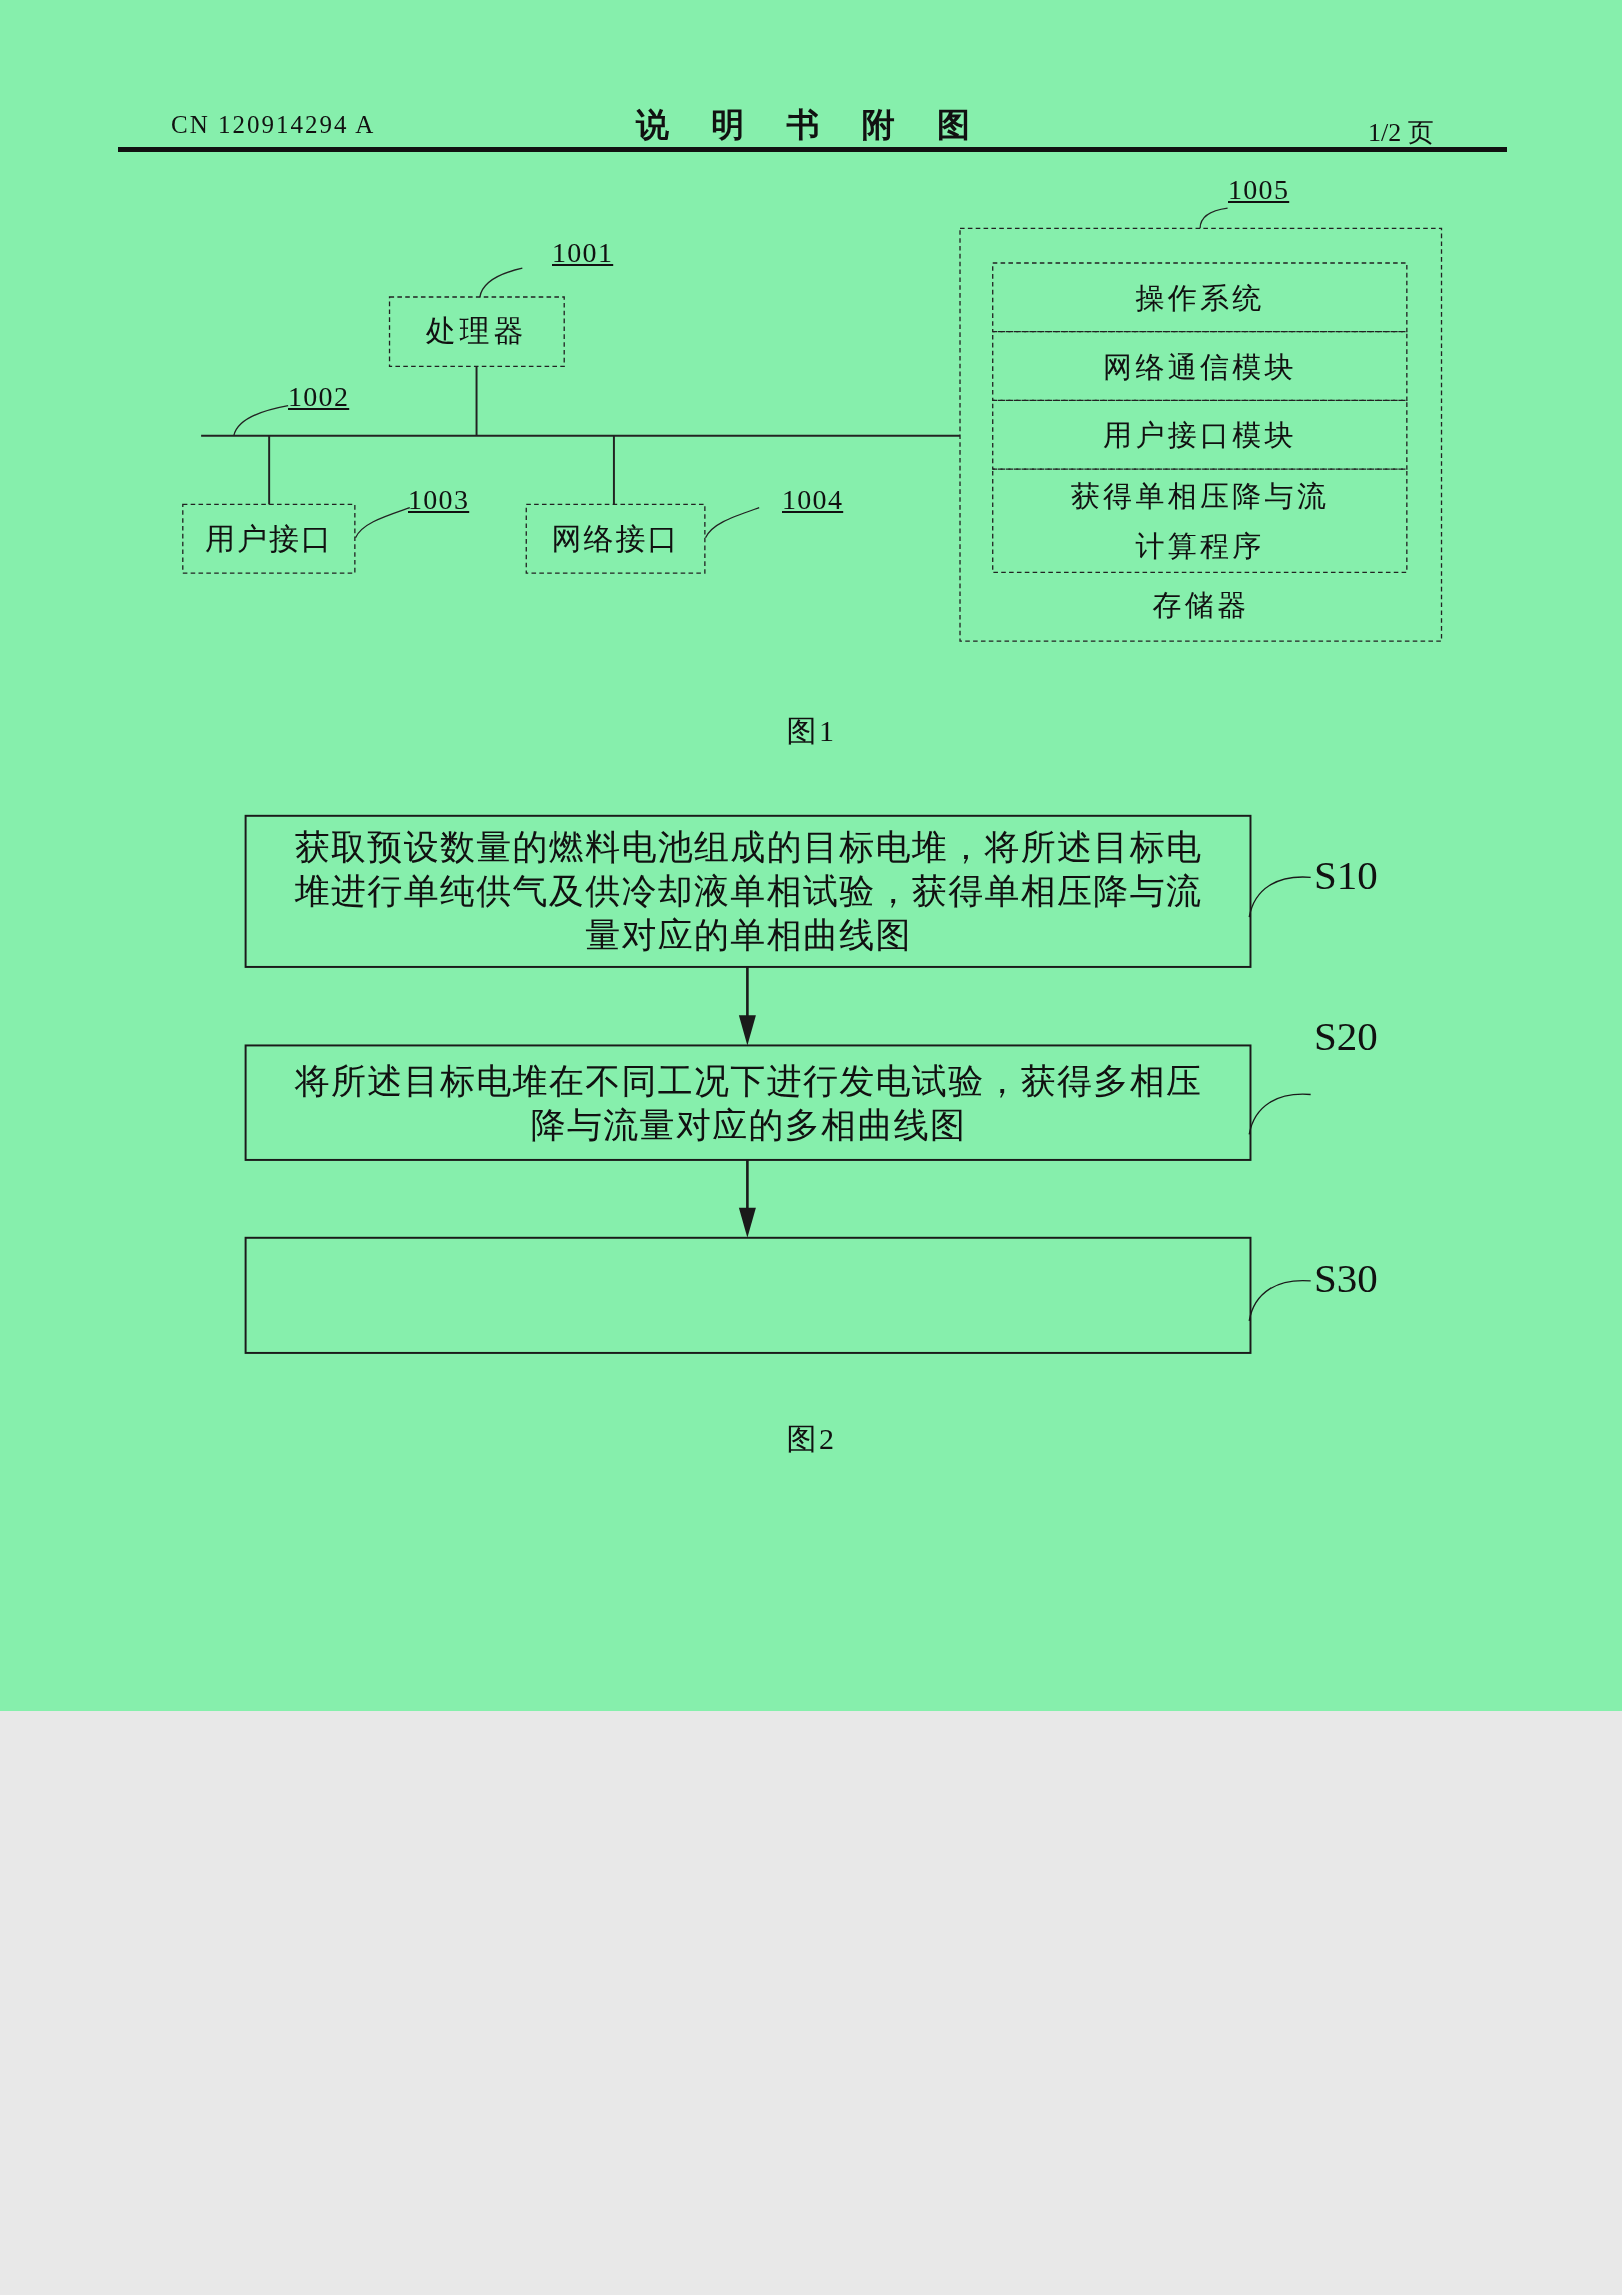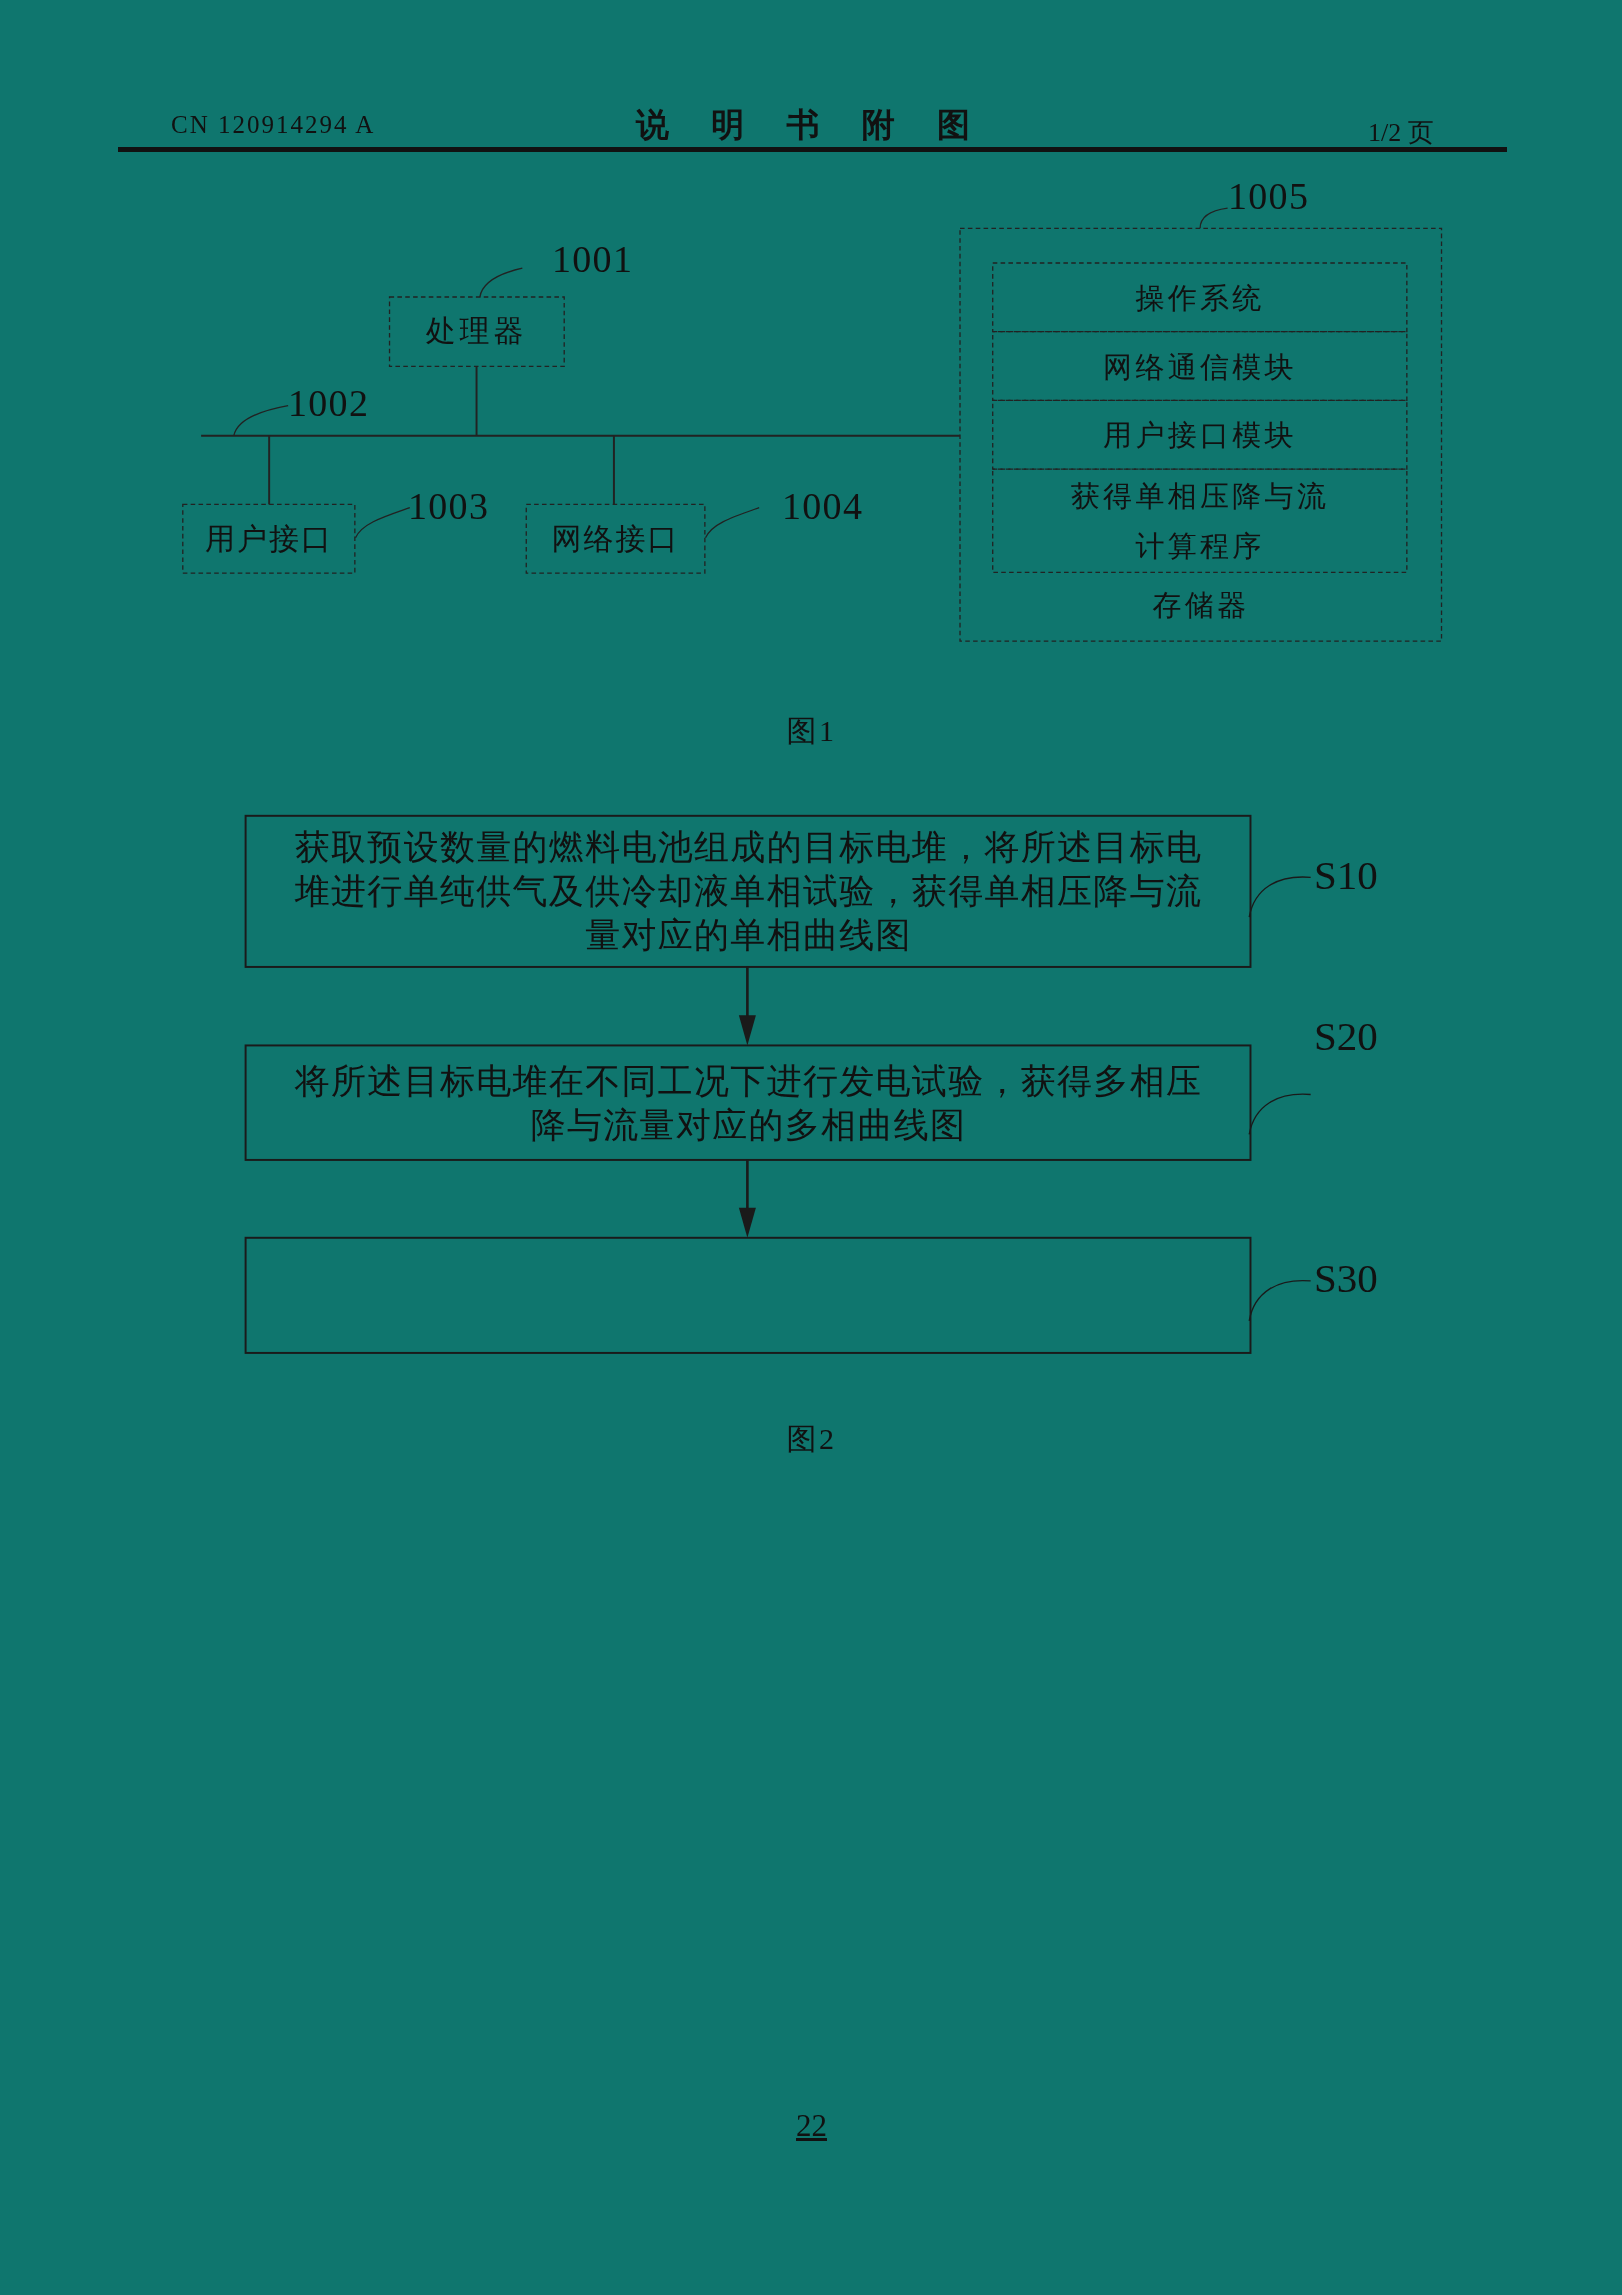--- a/index.html
+++ b/index.html
@@ -1,28 +1,28 @@
 <!DOCTYPE html>
 <html style="font-size:10.5px"><head>
 <meta charset="utf-8">
 <style>
   html,body{margin:0;padding:0;background:#e8e8e8;}
   #page{
-    position:relative;width:1623px;height:2295px;background:#0f766e;
+    position:relative;width:1623px;height:1711px;background:#86efac;
     font-family:"Liberation Serif","DejaVu Serif",serif;color:#111;overflow:hidden;
   }
   .abs{position:absolute;}
   #figure-lines{position:absolute;left:0;top:0;width:1623px;height:2295px;}
   .cjk{font-family:"Liberation Serif","DejaVu Serif",serif;}
   .hdr-num{left:171px;top:111px;font-size:25px;letter-spacing:2px;}
   .hdr-title{left:0;top:103px;width:1623px;text-align:center;font-size:33px;font-weight:bold;letter-spacing:17px;}
   .hdr-page{left:1368px;top:115px;font-size:26px;}
   .hdr-rule{left:118px;top:147px;width:1389px;height:5.2px;background:#111;}
   .blk-label{display:flex;align-items:center;justify-content:center;text-align:center;font-size:30px;letter-spacing:3.9px;}
-  .ref-label{font-size:38px;letter-spacing:1.3px;}
+  .ref-label{font-size:28px;letter-spacing:1.3px;text-decoration:underline;}
   .mem-row{display:flex;flex-direction:column;align-items:center;justify-content:center;text-align:center;font-size:29px;letter-spacing:3.3px;line-height:50px;}
   .fig-caption{left:0;width:1623px;text-align:center;font-size:30px;letter-spacing:2.6px;}
   .step-box{display:flex;flex-direction:column;align-items:center;justify-content:center;font-size:35px;line-height:44px;letter-spacing:1.3px;text-align:center;}
   .step-id{font-size:41px;}
   .page-num{left:0;top:2108px;width:1623px;text-align:center;font-size:31px;text-decoration:underline;}
 </style>
 </head>
 <body>
 
 <div id="page">

